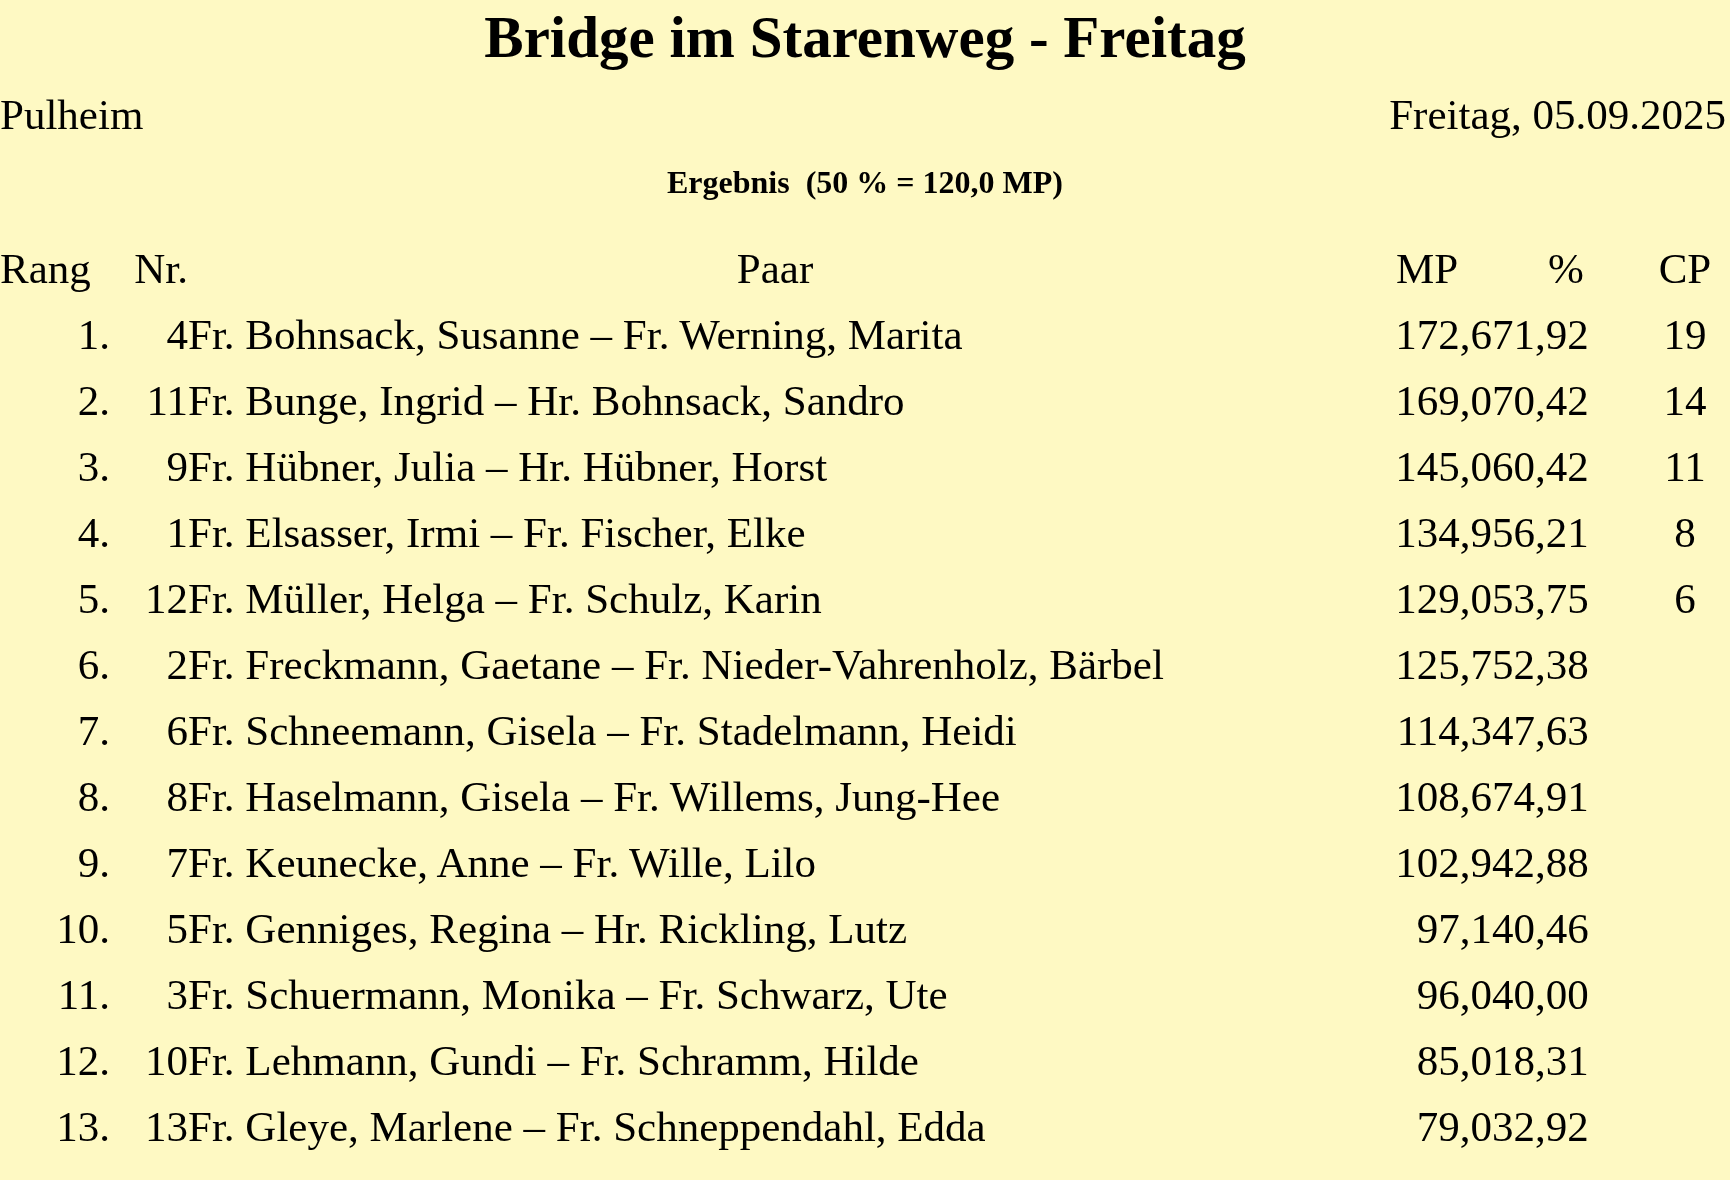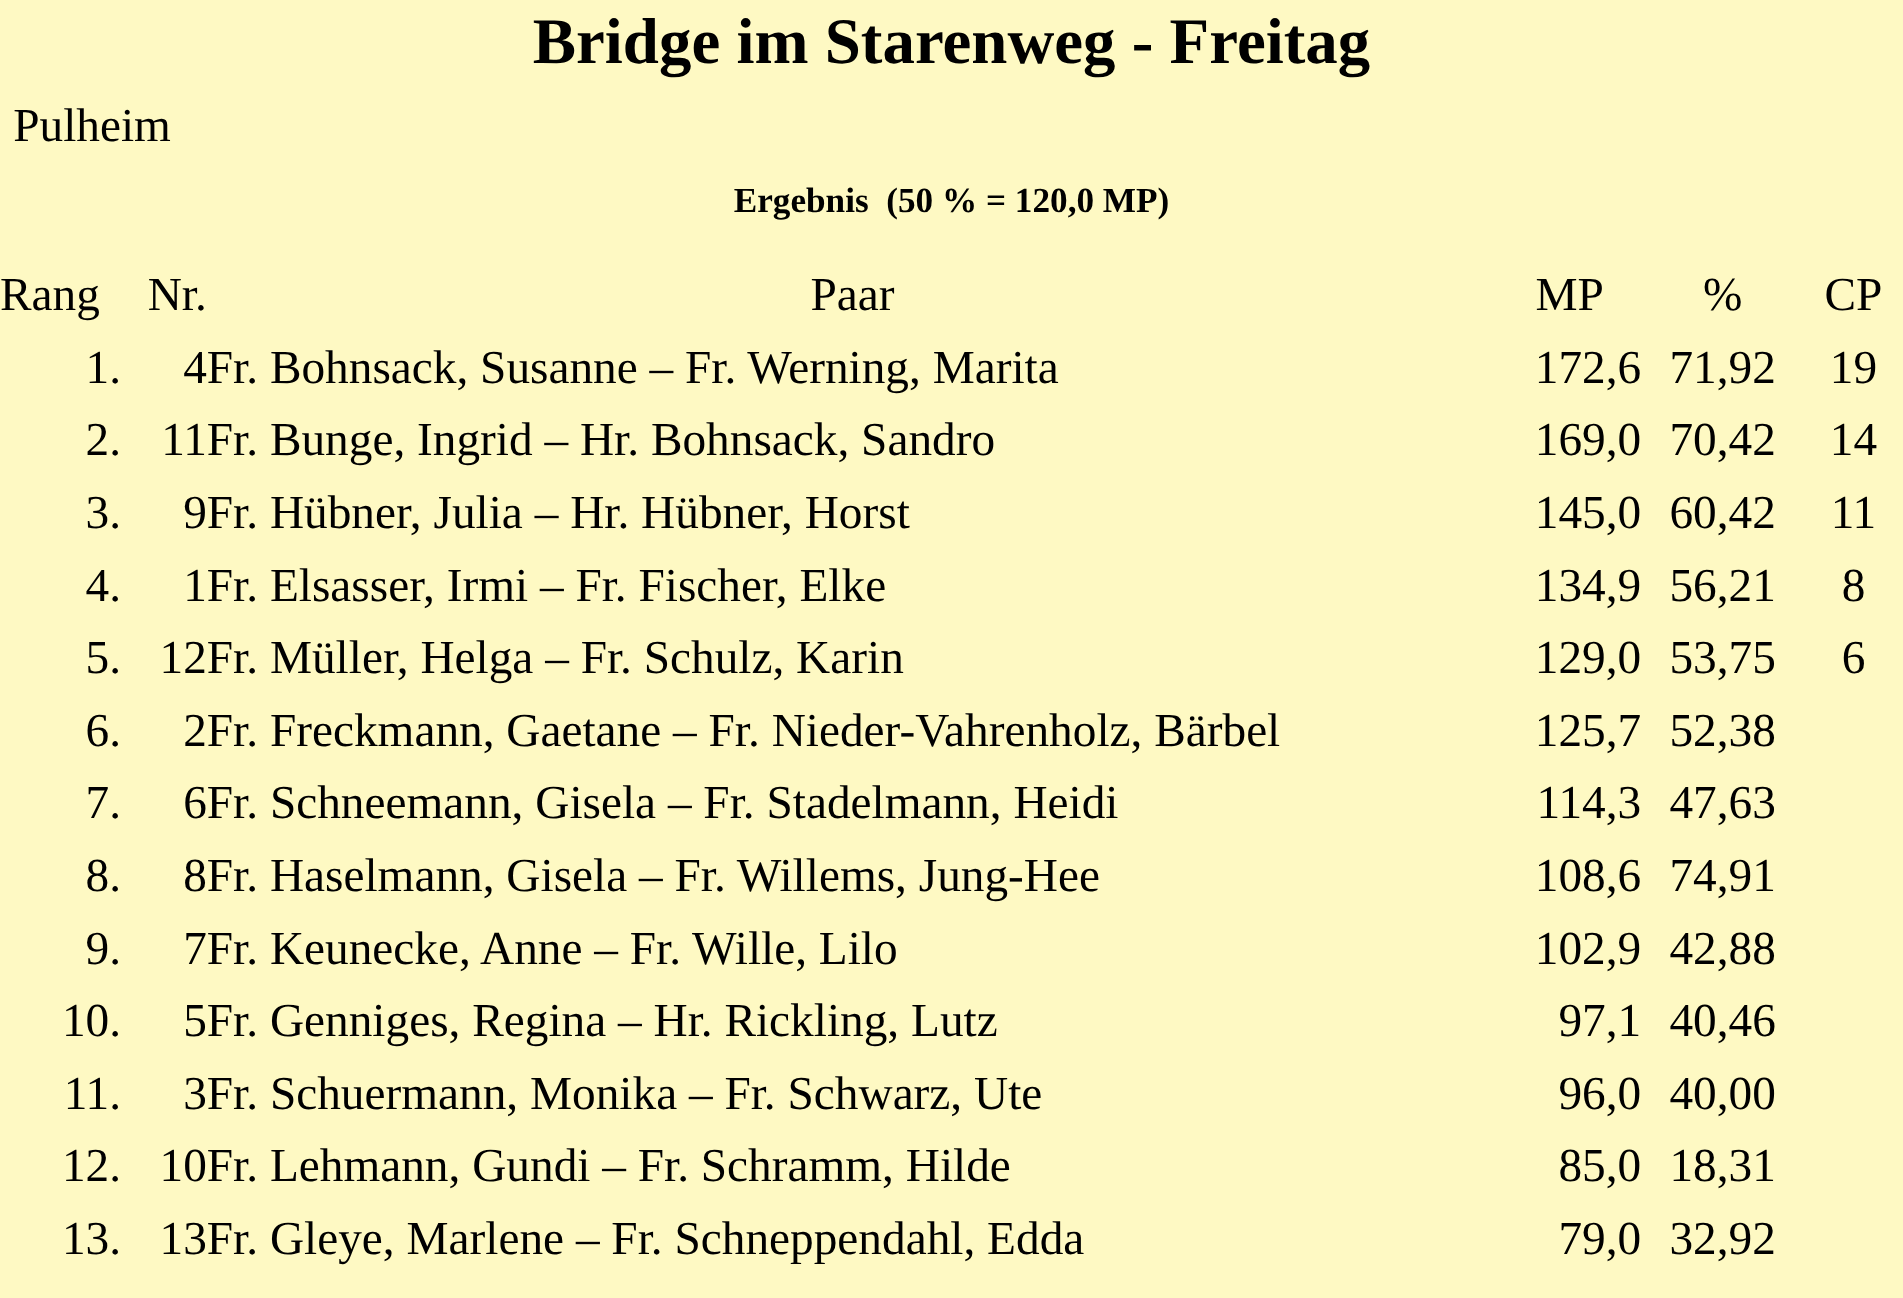--- a/index.html
+++ b/index.html
@@ -22,21 +22,21 @@
     text-align: center;
     font-size: 59px;
     font-weight: bold;
     line-height: 1.0;
   }
   .meta-row {
     display: flex;
     justify-content: space-between;
     align-items: baseline;
     margin-top: 26px;
-    padding: 0 4px 0 12px;
+    padding: 0 4px 0 0;
     font-size: 43px;
     line-height: 43px;
   }
   .subtitle {
     margin-top: 24px;
     text-align: center;
     font-size: 32px;
     font-weight: bold;
     line-height: 45px;
     white-space: pre;
@@ -64,32 +64,33 @@
   th.h-rank { text-align: left;  padding-left: 22px; }
   th.h-nr   { text-align: right; padding-right: 2px; }
   th.h-pair { text-align: center; }
   th.h-mp   { text-align: center; }
   th.h-pct  { text-align: center; }
   th.h-cp   { text-align: center; font-family: Liberation Serif, serif; }
   td.c-rank { text-align: right; font-weight: bold; padding-right: 8px; }
   td.c-nr   { text-align: right; padding-right: 4px; }
   td.c-pair { text-align: left; font-weight: bold; padding-left: 38px; white-space: nowrap; }
   td.c-mp   { text-align: right; padding-right: 16px; }
-  td.c-pct  { text-align: center; padding-right: 16px; }
+  td.c-pct  { text-align: left; padding-right: 16px; }
   td.c-cp   { text-align: center; padding-right: 18px; }
 </style>
 </head>
 <body>
 
 <div class="page">
 
   <div class="title">Bridge im Starenweg - Freitag</div>
 
   <div class="meta-row">
     <span>Pulheim</span>
+    <span>Freitag, 05.09.2025</span>
   </div>
 
   <div class="subtitle">Ergebnis  (50 % = 120,0 MP)</div>
 
   <table class="results">
     <colgroup>
       <col class="c-rank">
         <col class="c-nr">
         <col class="c-pair">
       <col class="c-mp">

